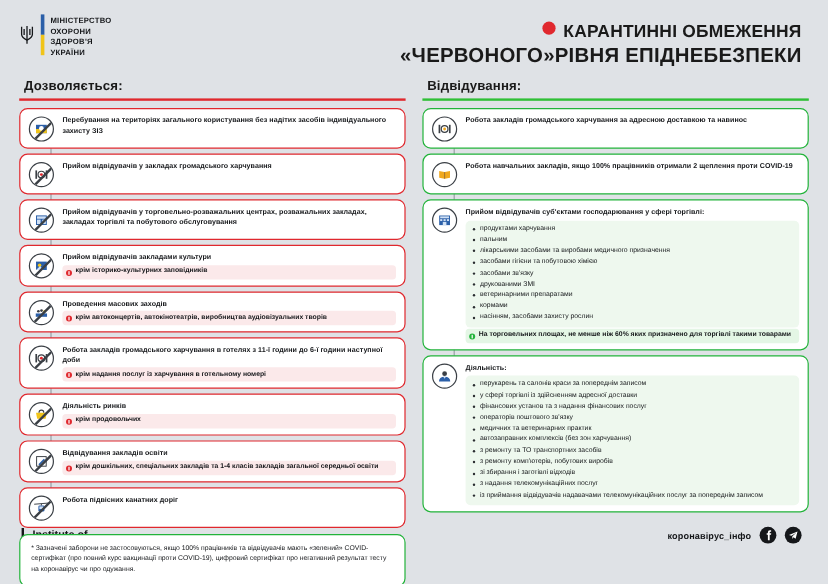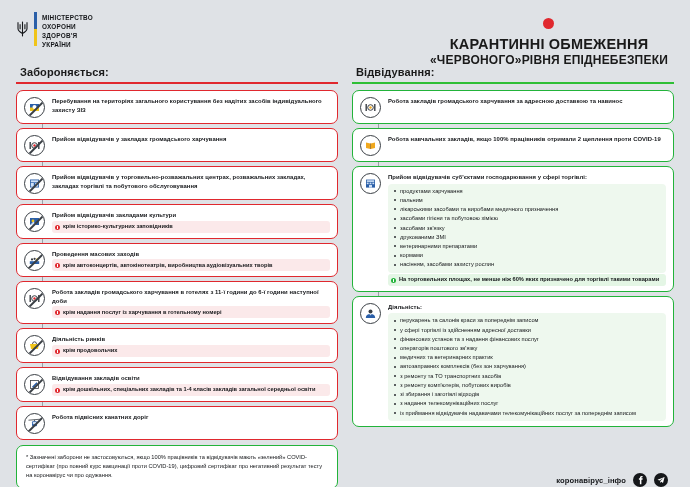--- a/index.html
+++ b/index.html
@@ -33,29 +33,29 @@
   .moz-bar-blue { flex: 1; background: #2b5fa8; }
   .moz-bar-yellow { flex: 1; background: #f0c419; }
   .moz-text {
     font-size: 6.4px; font-weight: 700; line-height: 1.42;
     letter-spacing: 0.25px; color: #15171a; padding-top: 1px;
   }
 
   .title-block { text-align: right; padding-top: 6px; }
   .title-line1 {
     font-size: 14.5px; font-weight: 700; letter-spacing: 0.2px;
-    line-height: 1.25; display: flex; align-items: center;
-    justify-content: flex-end; gap: 6px; flex-direction: column;
+    line-height: 1.25; display: flex; 
+    justify-content: flex-end; gap: 6px;
   }
   .title-dot {
     width: 11px; height: 11px; border-radius: 50%;
     background: #e0282e; display: inline-block; flex: none;
   }
   .title-line2 {
-    font-size: 12px; font-weight: 700; letter-spacing: 0.2px;
+    font-size: 17px; font-weight: 700; letter-spacing: 0.2px;
     line-height: 1.25;
   }
 
   
   .columns { display: flex; padding: 4px 16px 0 16px; gap: 14px; }
   .col { width: 50%; position: relative; }
 
   .col-head {
     font-size: 11px; font-weight: 700; margin-bottom: 4px;
     padding-left: 4px; letter-spacing: 0.1px;
@@ -145,21 +145,21 @@
     background: #ffffff; border: 1.2px solid #22b33a;
     border-radius: 7px; padding: 7px 9px 8px 9px; margin-top: 5px;
   }
   .note-box p {
     font-size: 5.7px; line-height: 1.62; color: #15171a;
   }
 
   
   .footer {
     position: absolute; left: 0; right: 0; bottom: 0;
-    height: 48px; display: flex; align-items: flex-end;
+    height: 48px; display: flex; align-items: flex-start;
     justify-content: space-between; padding: 0 22px 0 18px;
   }
   .icm { display: flex; align-items: center; gap: 7px; }
   .icm-bar { width: 2px; height: 22px; background: #15171a; }
   .icm-text { font-size: 9px; font-weight: 700; line-height: 1.35; color: #15171a; }
 
   .social { display: flex; align-items: center; gap: 7px; }
   .social-label { font-size: 7.6px; font-weight: 700; color: #15171a; letter-spacing: 0.1px; }
   .social-icon {
     width: 14px; height: 14px; border-radius: 50%; background: #15171a;
@@ -196,21 +196,21 @@
       <span class="title-dot"></span>
       <span>КАРАНТИННІ ОБМЕЖЕННЯ</span>
     </div>
     <div class="title-line2">«ЧЕРВОНОГО»РІВНЯ ЕПІДНЕБЕЗПЕКИ</div>
   </div>
 </div>
 
 <div class="columns">
 
   <div class="col">
-    <div class="col-head">Забороняється:</div>
+    <div class="col-head">Дозволяється:</div>
     <div class="col-rule rule-red"></div>
 
     <div class="chain">
 
       <div class="card card-red">
         <span class="icon-badge">
           <svg width="13" height="13" viewBox="0 0 13 13">
               <rect x="2" y="3" width="9" height="7" fill="#2b5fa8"></rect>
               <rect x="2" y="6.5" width="9" height="3.5" fill="#f0c419"></rect>
               <circle cx="6.5" cy="6" r="2" fill="#fff"></circle>

